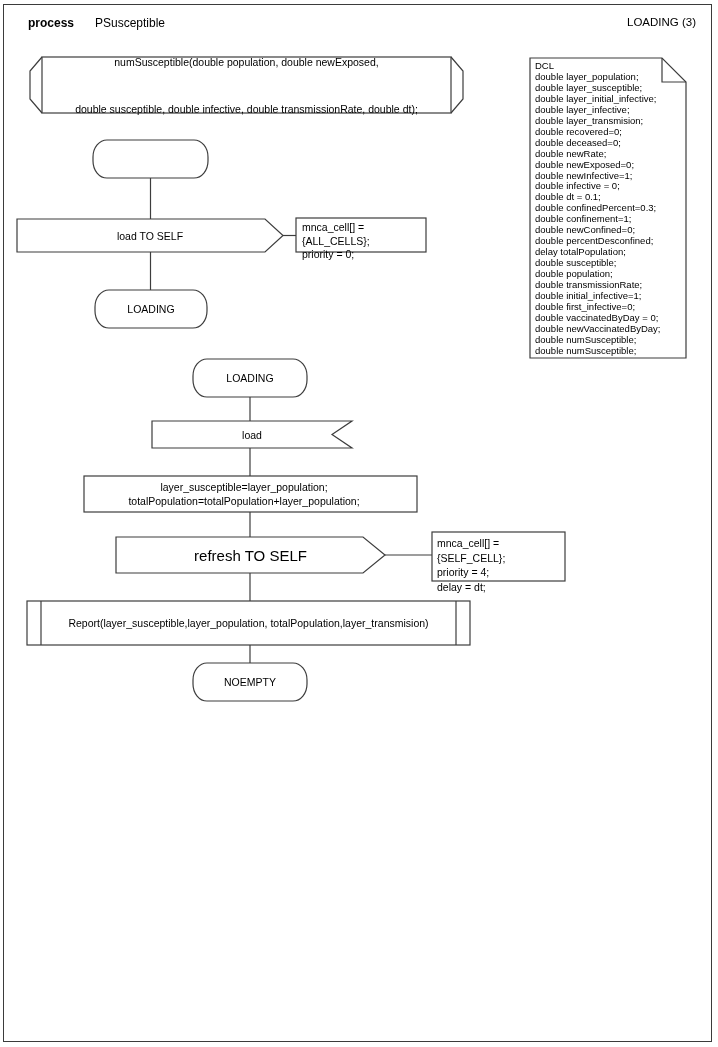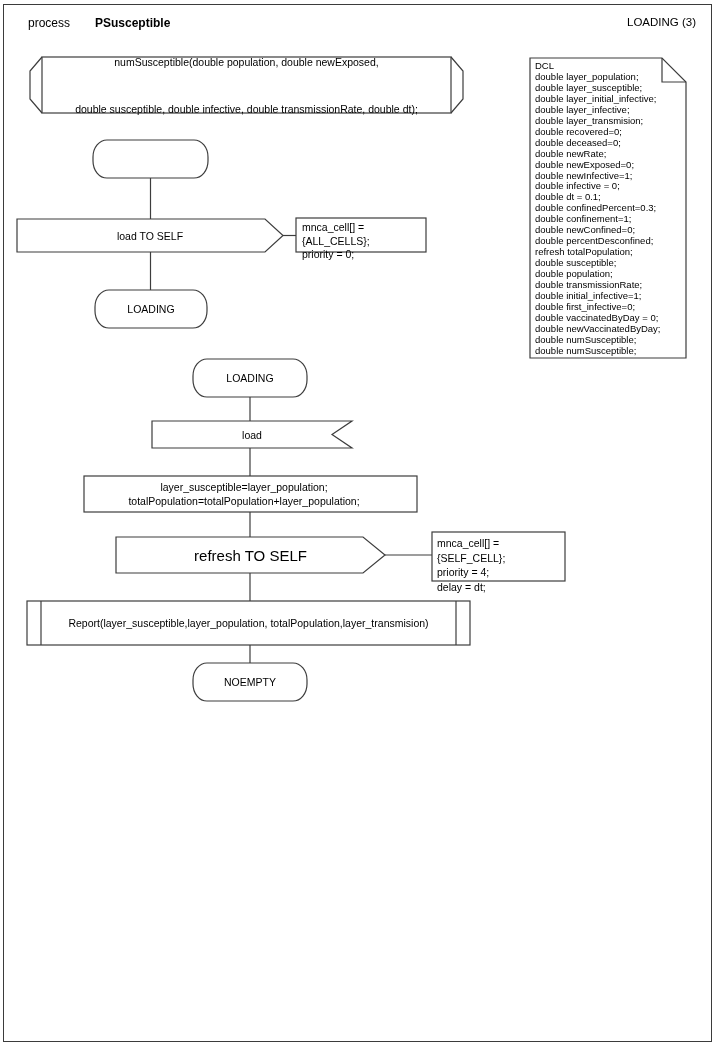--- a/index.html
+++ b/index.html
@@ -10,22 +10,22 @@
   .frame {
     position:absolute; left:3px; top:4px; width:709px; height:1038px;
     border:1.5px solid #3b3b3b; box-sizing:border-box; pointer-events:none;
   }
   svg.diagram { position:absolute; left:0; top:0; z-index:1; }
   svg.diagram * { stroke:#3d3d3d; stroke-width:1.2; }
   .txt { position:absolute; z-index:2; color:#000; }
   .center { display:flex; align-items:center; justify-content:center; text-align:center; }
   .center-col { display:flex; flex-direction:column; align-items:center; justify-content:center; text-align:center; }
 
-  .t-process { left:28px; top:16px; font-size:12px; font-weight:normal; }
-  .t-psname  { left:95px; top:16px; font-size:12px;font-weight:bold; }
+  .t-process { left:28px; top:16px; font-size:12px; font-weight:bold; }
+  .t-psname  { left:95px; top:16px; font-size:12px; }
   .t-page    { right:22px; top:16px; font-size:11.5px; }
 
   .t-procdecl { left:42px; top:57px; width:409px; height:56px; font-size:10.5px; line-height:14px;gap:33px; }
   .t-dcl      { left:535px; top:61px; width:148px; font-size:9.5px; line-height:10.95px; }
 
   .t-output1  { left:17px;  top:219px; width:266px; height:33px; font-size:10.5px; }
   .t-comment1 { left:302px; top:221px; width:122px; font-size:10.5px; line-height:13.5px; }
   .t-loading1 { left:95px;  top:290px; width:112px; height:38px; font-size:10.5px; }
 
   .t-loading2 { left:193px; top:359px; width:114px; height:38px; font-size:10.5px; }
@@ -97,21 +97,21 @@
         <div>double deceased=0;</div>
         <div>double newRate;</div>
         <div>double newExposed=0;</div>
         <div>double newInfective=1;</div>
         <div>double infective = 0;</div>
         <div>double dt = 0.1;</div>
         <div>double confinedPercent=0.3;</div>
         <div>double confinement=1;</div>
         <div>double newConfined=0;</div>
         <div>double percentDesconfined;</div>
-        <div>refresh totalPopulation;</div>
+        <div>delay totalPopulation;</div>
         <div>double susceptible;</div>
         <div>double population;</div>
         <div>double transmissionRate;</div>
         <div>double initial_infective=1;</div>
         <div>double first_infective=0;</div>
         <div>double vaccinatedByDay = 0;</div>
         <div>double newVaccinatedByDay;</div>
         <div>double numSusceptible;</div>
         <div>double numSusceptible;</div>
       </div>

